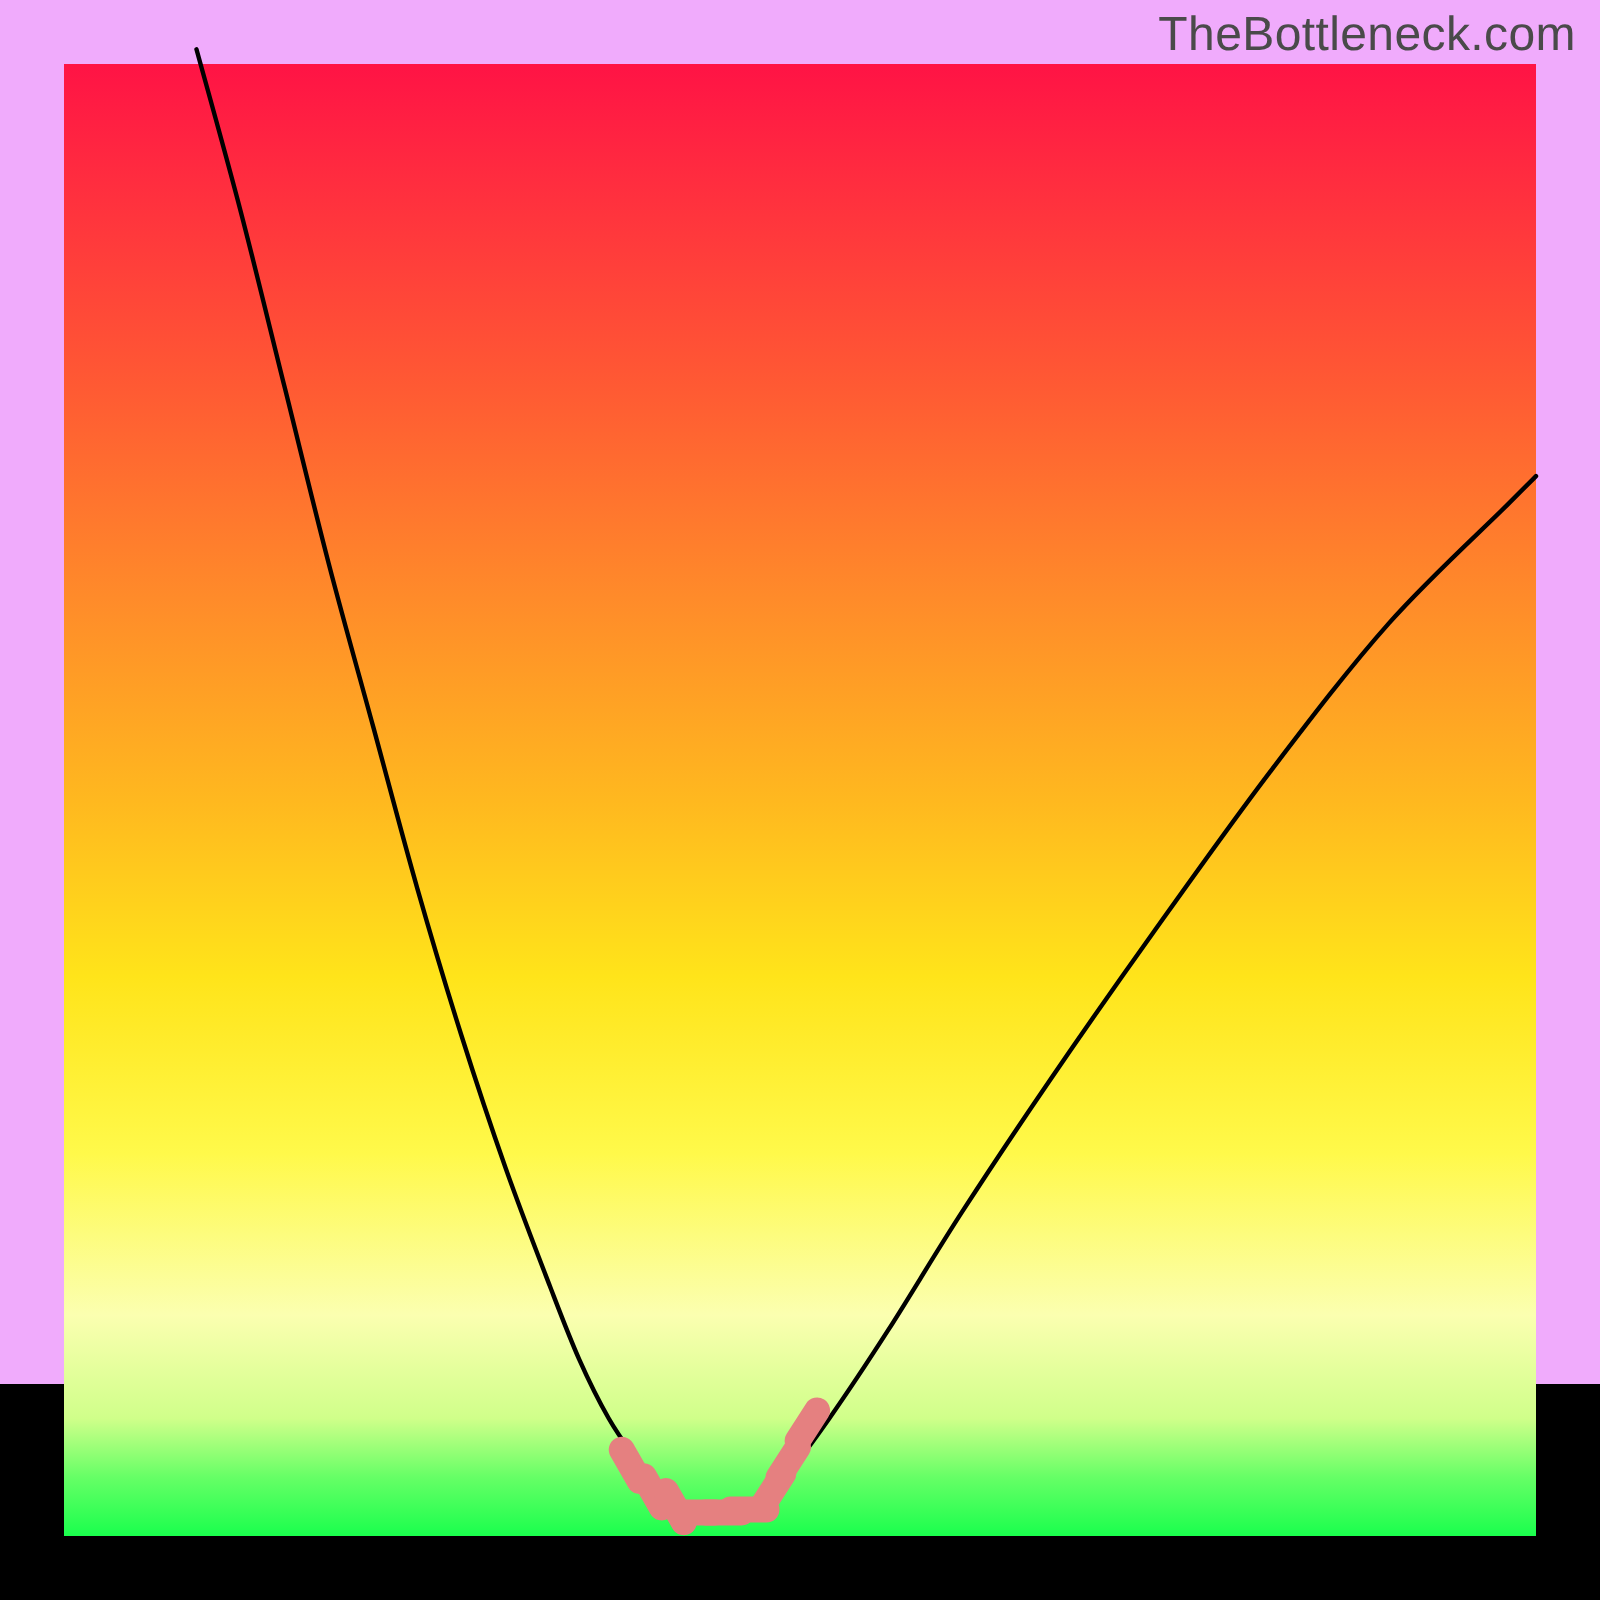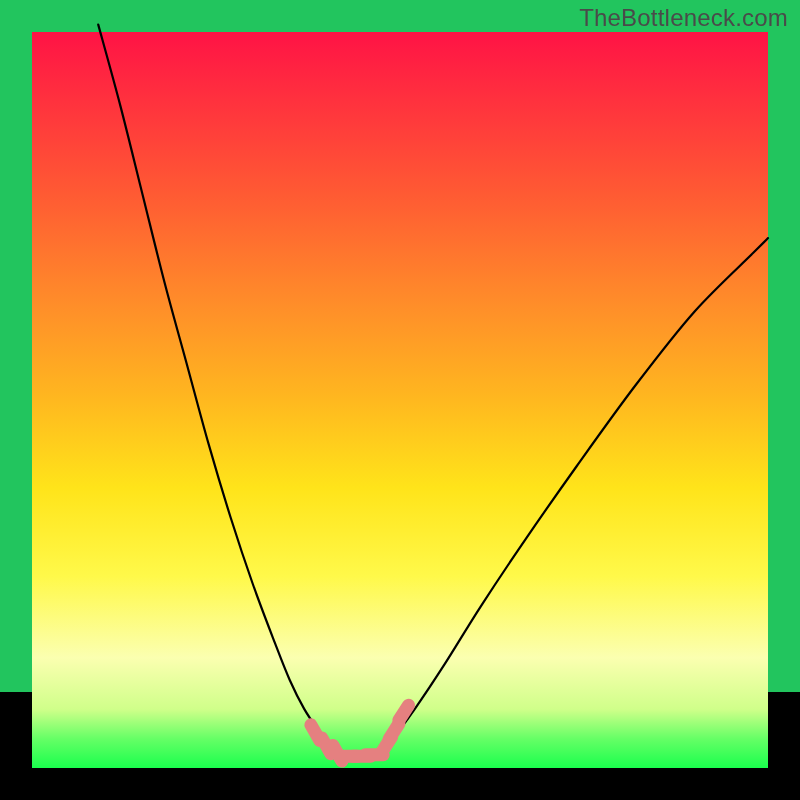--- a/index.html
+++ b/index.html
@@ -10,21 +10,21 @@
     background: #000;
     font-family: Arial, Helvetica, sans-serif;
     overflow: hidden;
   }
   .frame {
     position: absolute;
     left: 0;
     top: 0;
     width: 800px;
     height: 692px;
-    background: #22c55e;
+    background: #f0abfc;
   }
   .plot {
     position: absolute;
     left: 32px;
     top: 32px;
     width: 736px;
     height: 736px;
     
     background: linear-gradient(
       to bottom,

